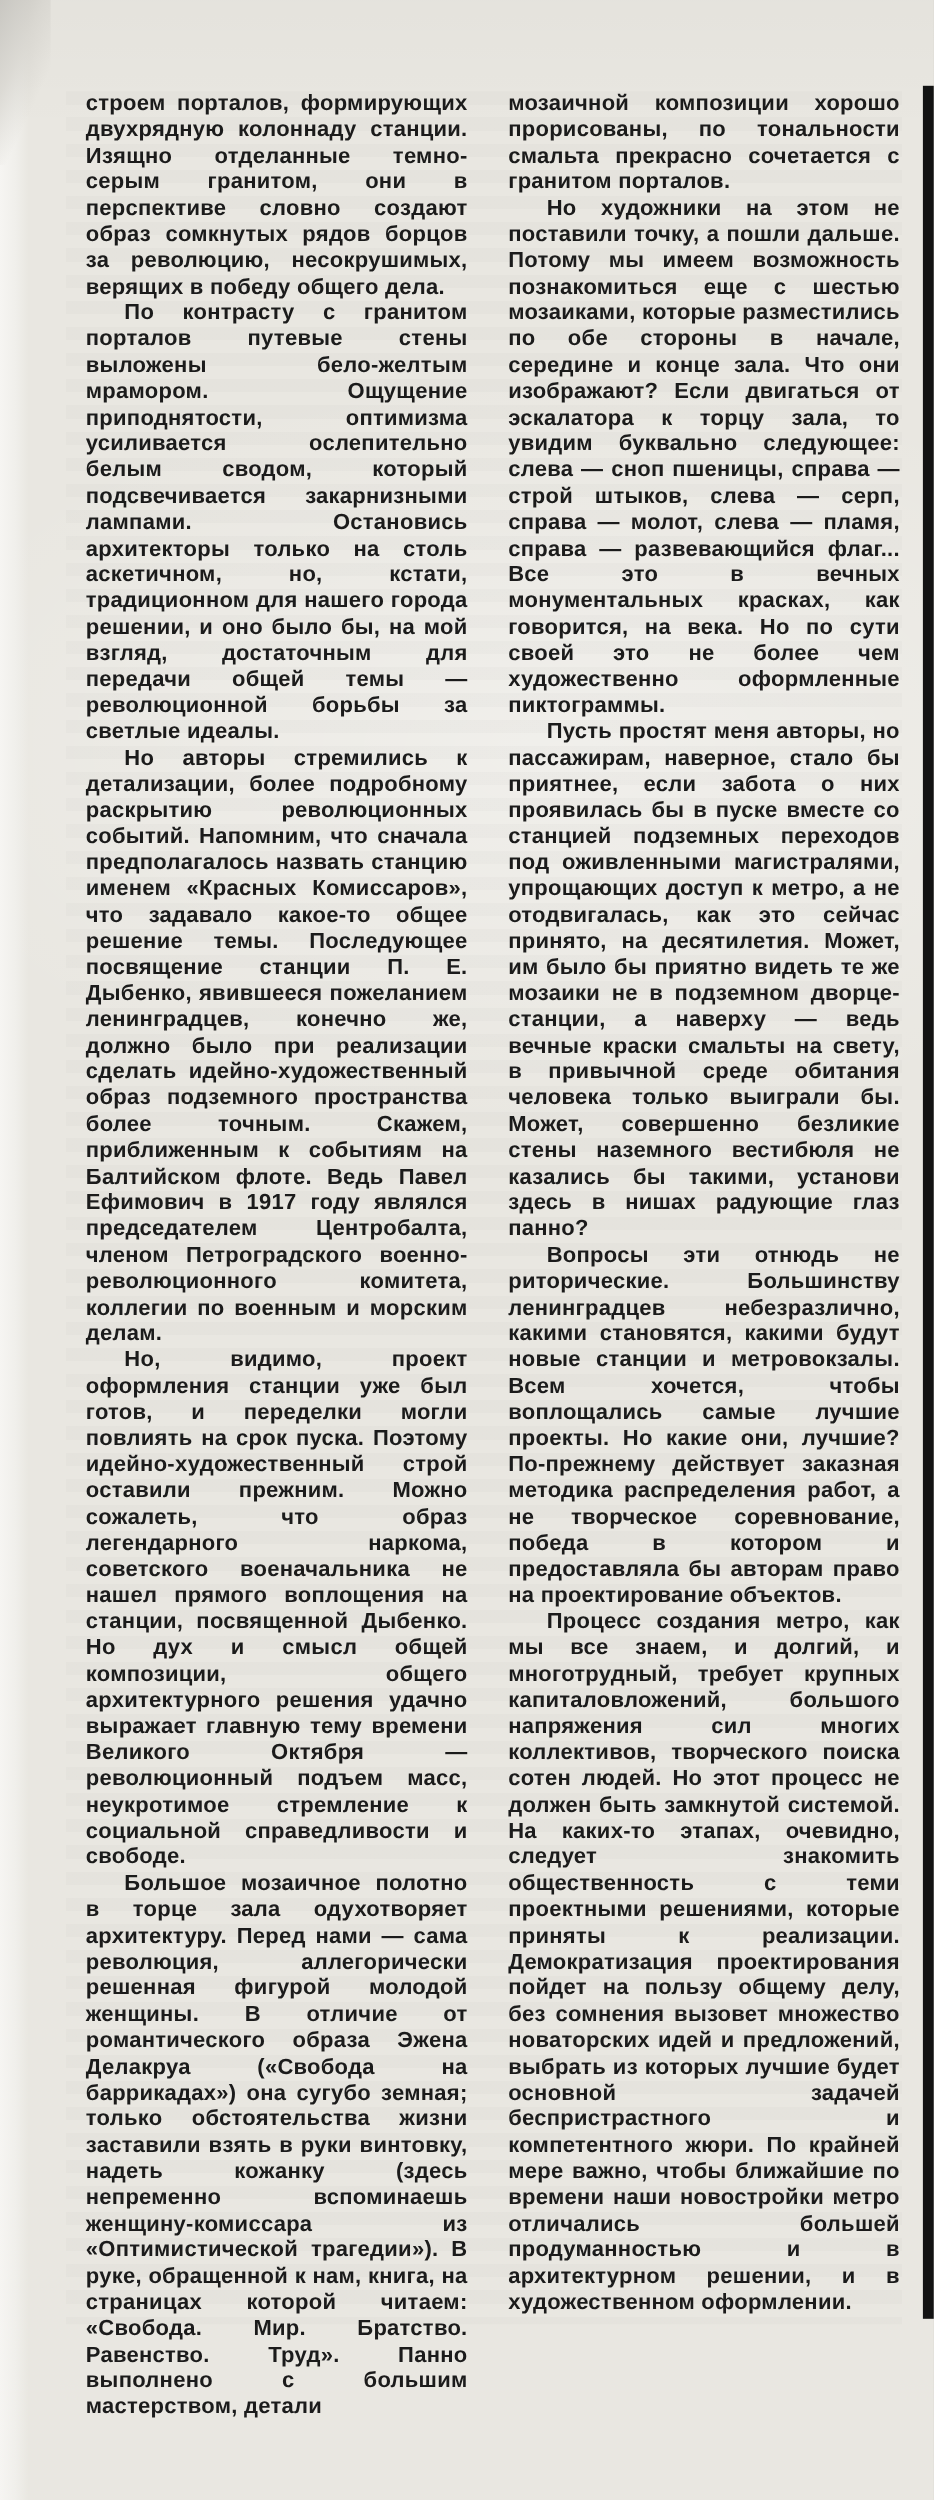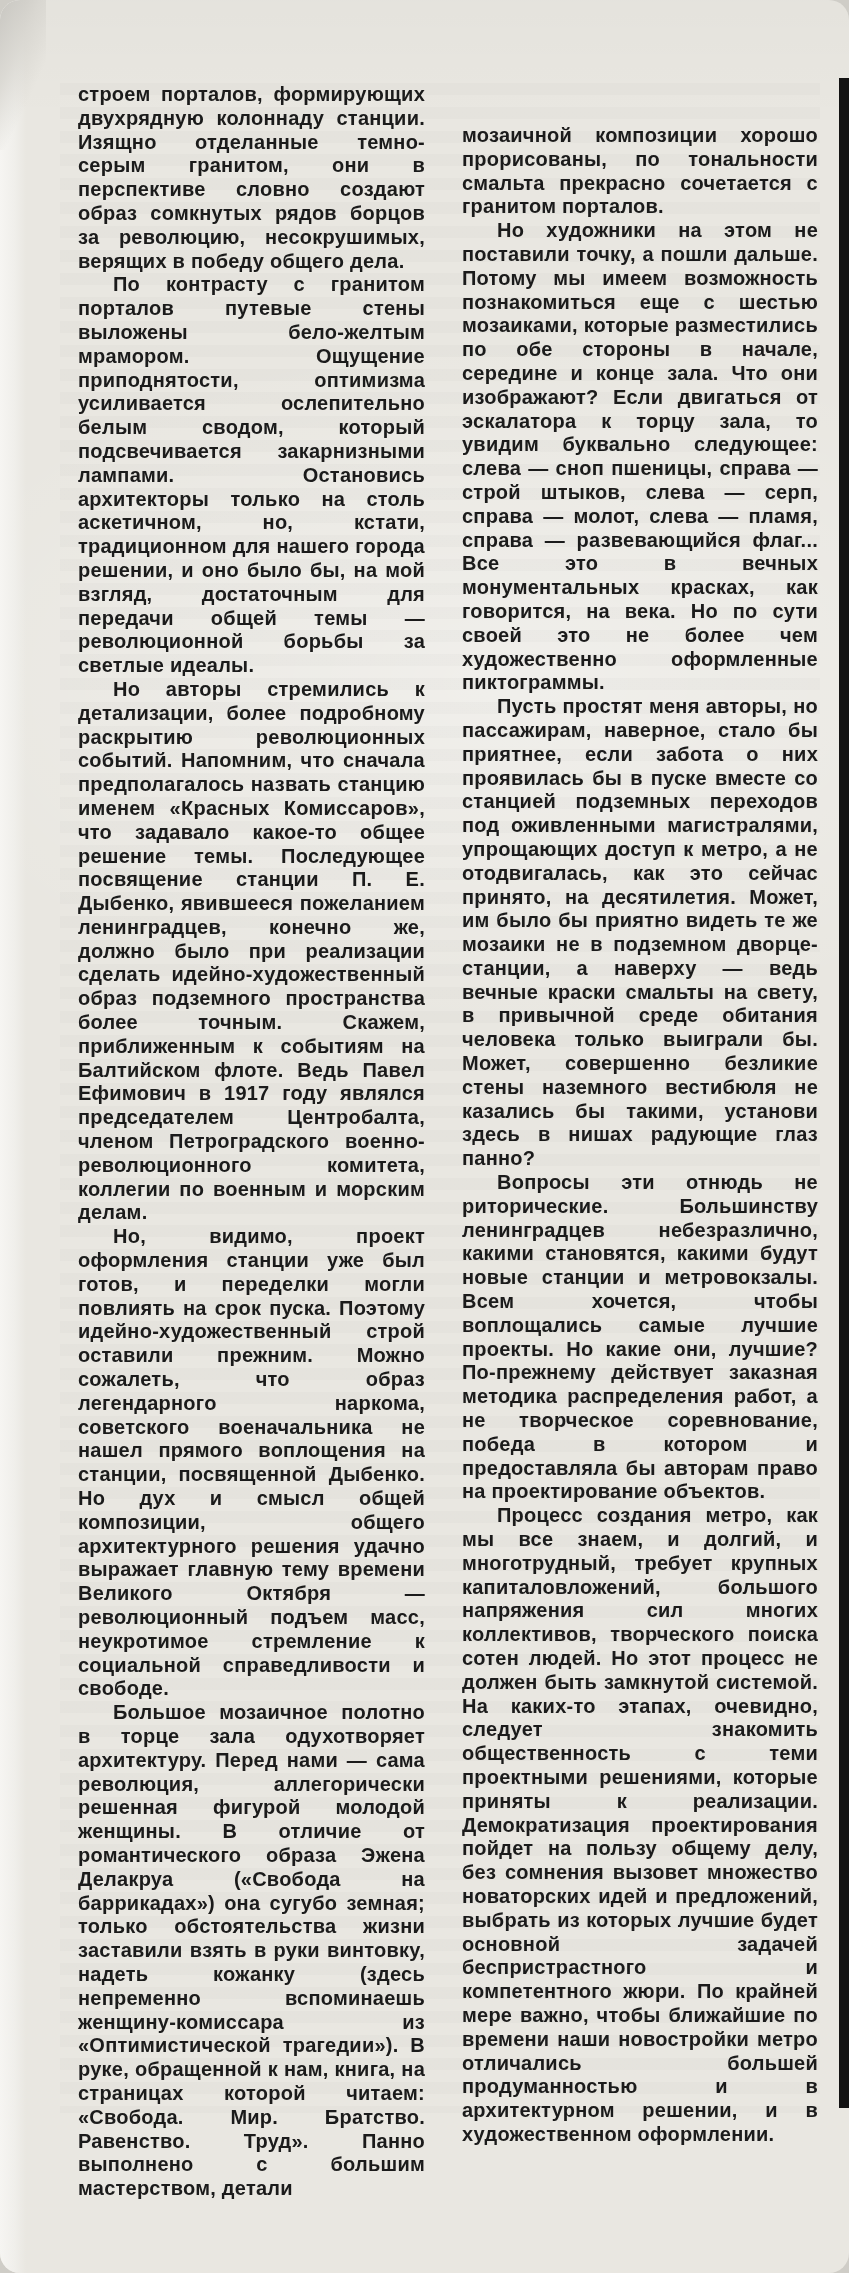--- a/index.html
+++ b/index.html
@@ -13,21 +13,20 @@
     position:relative;
     width:849px;
     height:2273px;
     margin:0 auto;
     background:var(--paper);
     background-image:
       radial-gradient(ellipse 900px 500px at 60% 30%, rgba(255,255,255,0.35), rgba(255,255,255,0) 70%),
       linear-gradient(180deg, rgba(0,0,0,0.02) 0, rgba(0,0,0,0) 120px);
     overflow:hidden;
     font-family:"Liberation Sans", sans-serif;
-    border-radius:20px;
   }
   
   .edge-light{
     position:absolute;left:0;top:0;width:26px;height:100%;
     background:linear-gradient(90deg,#f6f5f2 0,#f0efeb 55%,rgba(240,239,235,0) 100%);
   }
   
   .corner-shade{
     position:absolute;left:0;top:0;width:46px;height:150px;
     background:linear-gradient(115deg,#bdbbb5 0,#d6d4ce 35%,rgba(214,212,206,0) 65%);
@@ -49,21 +48,21 @@
     font-size:20px;
     font-weight:700;
     line-height:23.8px;
     text-align:justify;
     letter-spacing:.012em;
     hyphens:auto;
     -webkit-hyphens:auto;
     overflow-wrap:break-word;
   }
   .col-left{left:78px;width:347px;}
-  .col-right{left:462px;width:356px;margin-top:41px;}
+  .col-right{left:462px;width:356px;}
   .col p{margin:0;text-indent:35px;}
   .col p.continuation{text-indent:0;}
   .divider-rule{
     position:absolute;
     left:839px;top:78px;
     width:10px;height:2030px;
     background:var(--rule);
   }
 </style>
 </head>

